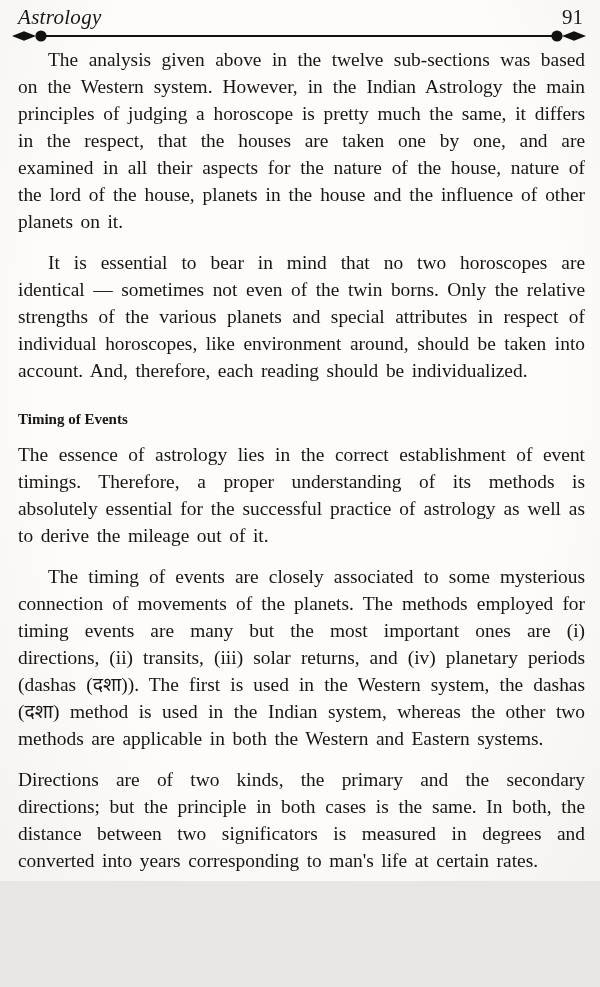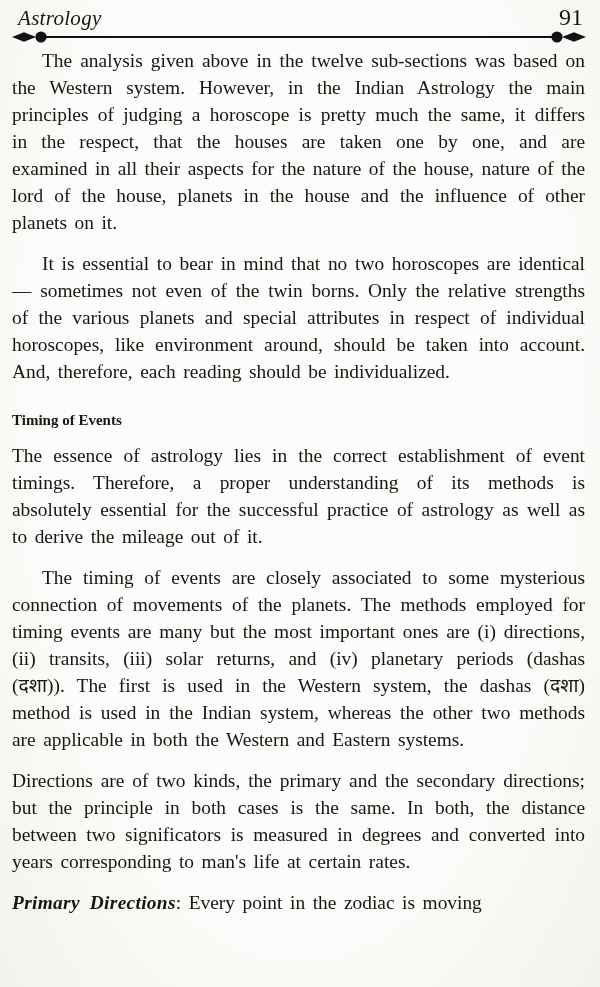--- a/index.html
+++ b/index.html
@@ -1,38 +1,38 @@
 <!DOCTYPE html>
 <html><head>
 <meta charset="utf-8">
 <style>
   html,body{margin:0;padding:0;background:#e8e6e2;}
   .page{
     position:relative;
-    width:600px;height:987px;
+    width:600px;height:881px;
     margin:0 auto;
     background:#fcfbf8;
     background-image:radial-gradient(ellipse at 50% 40%, #fdfcfa 60%, #f4f2ee 100%);
     color:#181512;
     font-family:"Liberation Serif", serif;
     box-sizing:border-box;
     padding:5px 13px 0 11px;
     overflow:hidden;
   }
   .hdr{
     display:flex;justify-content:space-between;align-items:baseline;
     font-size:21px;line-height:24px;
     padding:0 4px 0 7px;
   }
   .hdr-title{font-style:italic;letter-spacing:0.3px;}
-  .hdr-page{font-size:24px;}
+  .hdr-page{font-size:21px;}
   .rule{display:flex;align-items:center;height:13px;margin:0 0 4px 0;}
   .rule-line{flex:1;border-top:2.3px solid #121212;margin:0 -2px;}
   .orn{flex:0 0 auto;display:block;}
-  .body-text{padding:0 2px 0 1px;}
+  .body-text{padding:0 2px 0 1px;margin-left:6px;}
   p.body{
     font-size:19.4px;
     line-height:27px;
     text-align:justify;
     margin:0 0 14px 0;
     word-spacing:0.14em;
   }
   p.indent{text-indent:30px;}
   .h-bold{
     font-size:15px;font-weight:bold;

